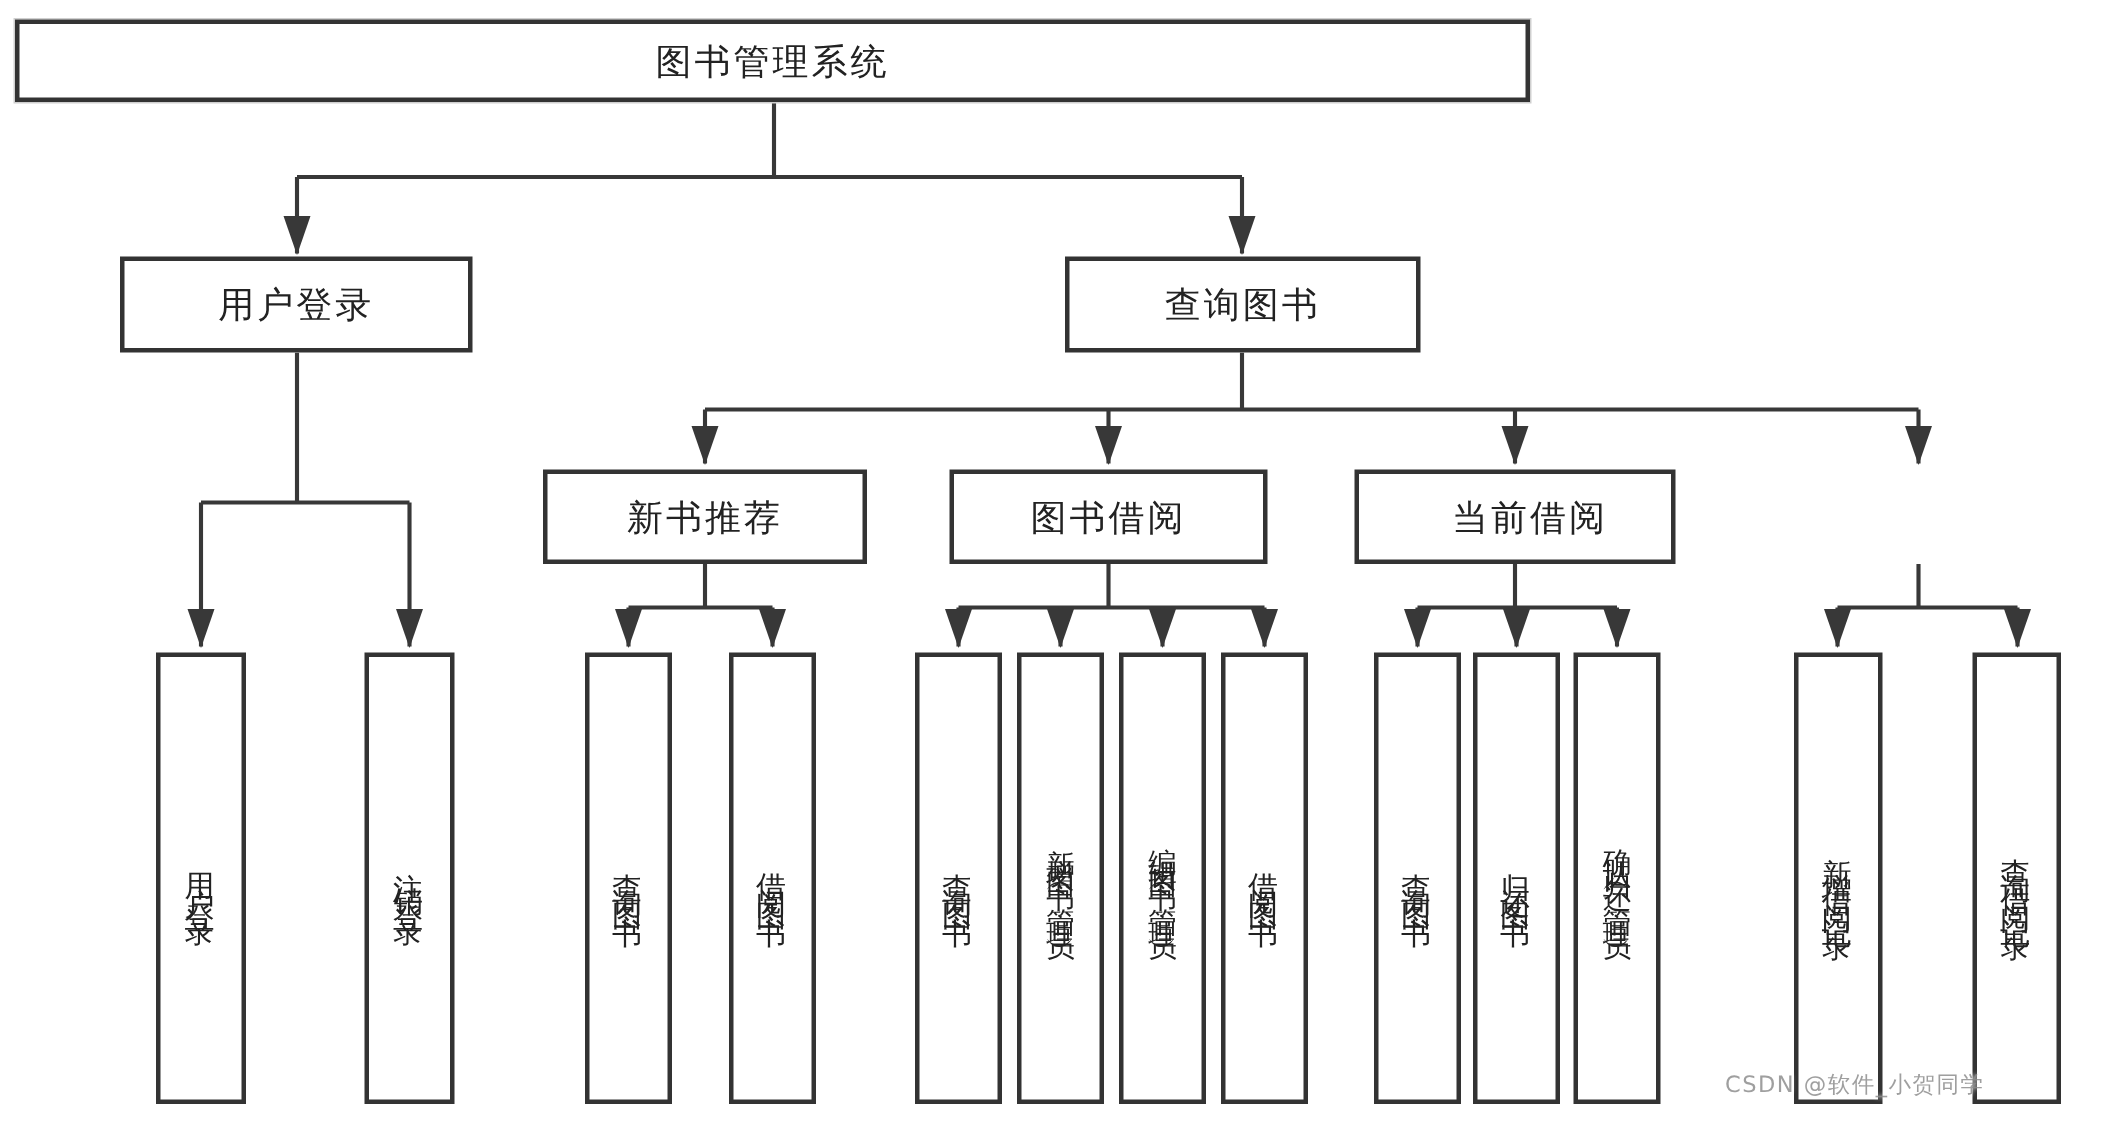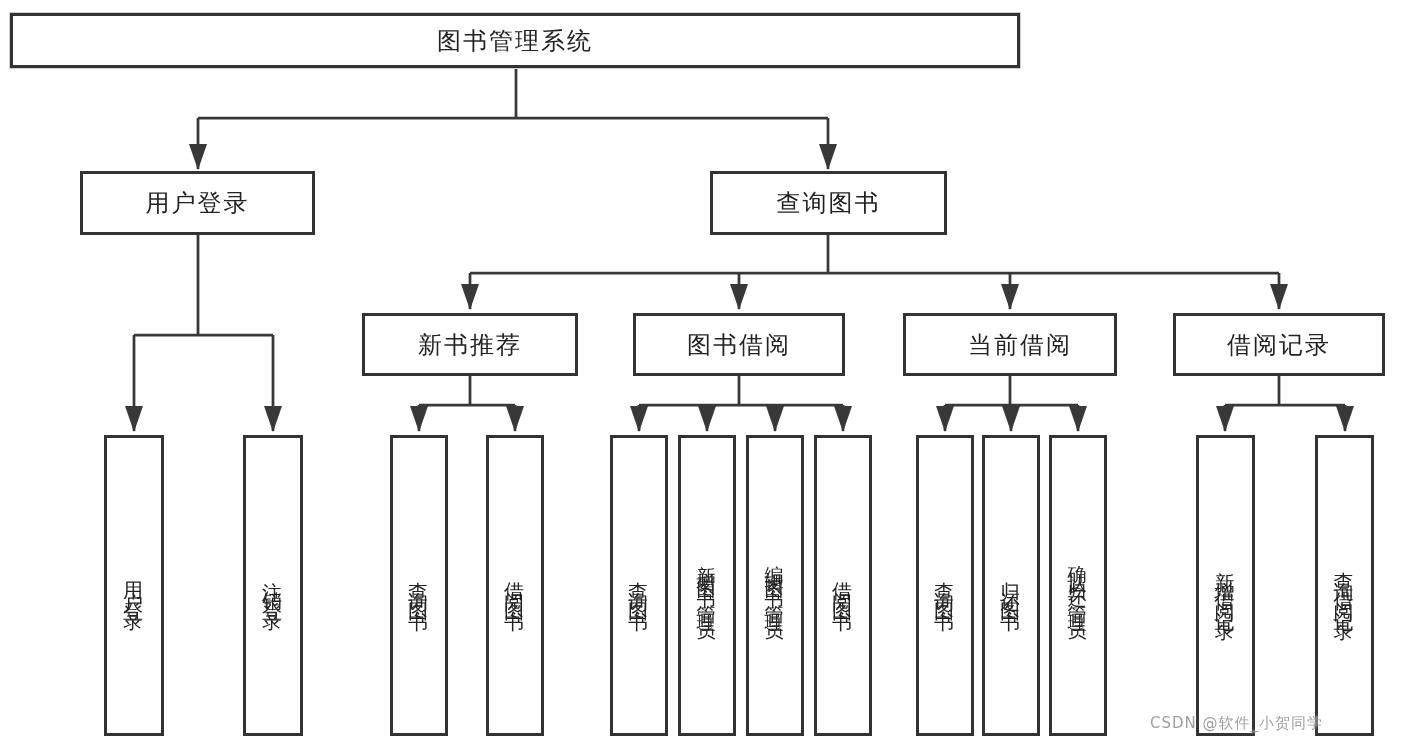--- a/index.html
+++ b/index.html
@@ -82,21 +82,20 @@
   </svg>
 
   <div class="node n-root">图书管理系统</div>
 
   <div class="node n-l2a">用户登录</div>
   <div class="node n-l2b">查询图书</div>
 
   <div class="node n-l3b">图书借阅</div>
   <div class="node n-l3a">新书推荐</div>
   <div class="node n-l3c">当前借阅</div>
-  <div class="node n-l3d">借阅记录</div>
 
   <div class="node leaf vbox p1">用户登录</div>
   <div class="node leaf vbox p2">注销登录</div>
 
   <div class="node leaf vbox p3">查询图书</div>
   <div class="node leaf vbox p4">借阅图书</div>
 
   <div class="node leaf vbox p5">查询图书</div>
   <div class="node leaf vbox long p6">新增图书（管理员）</div>
   <div class="node leaf vbox long p7">编辑图书（管理员）</div>

